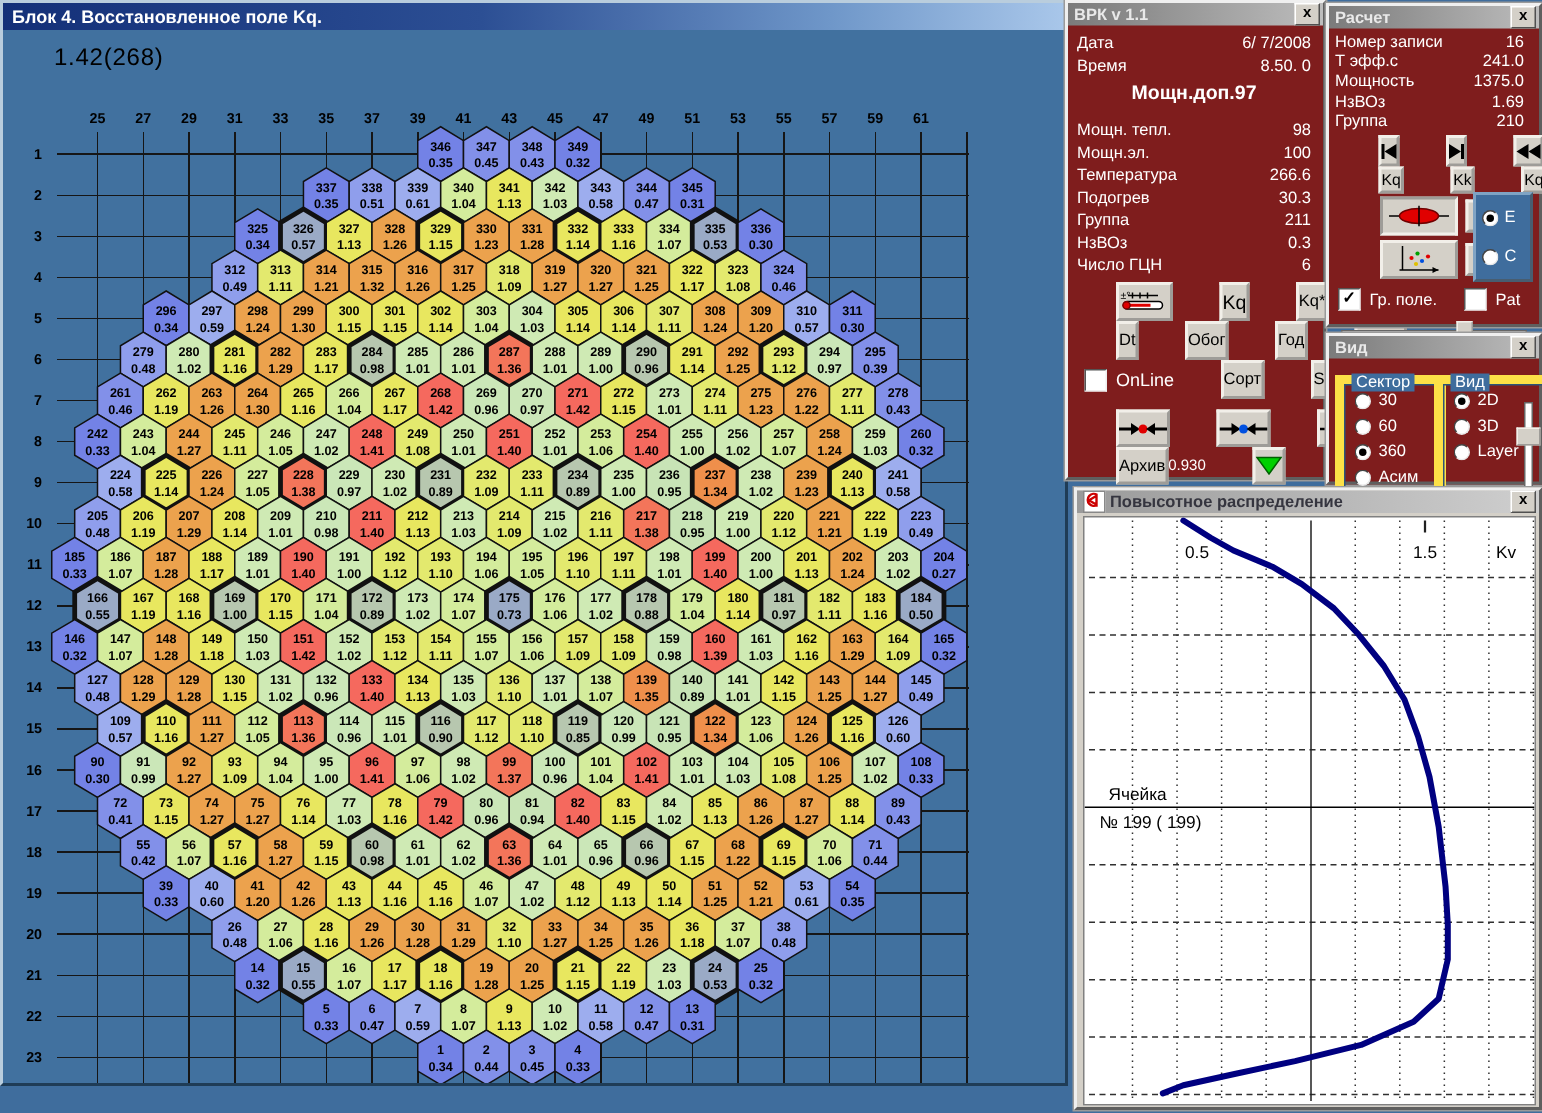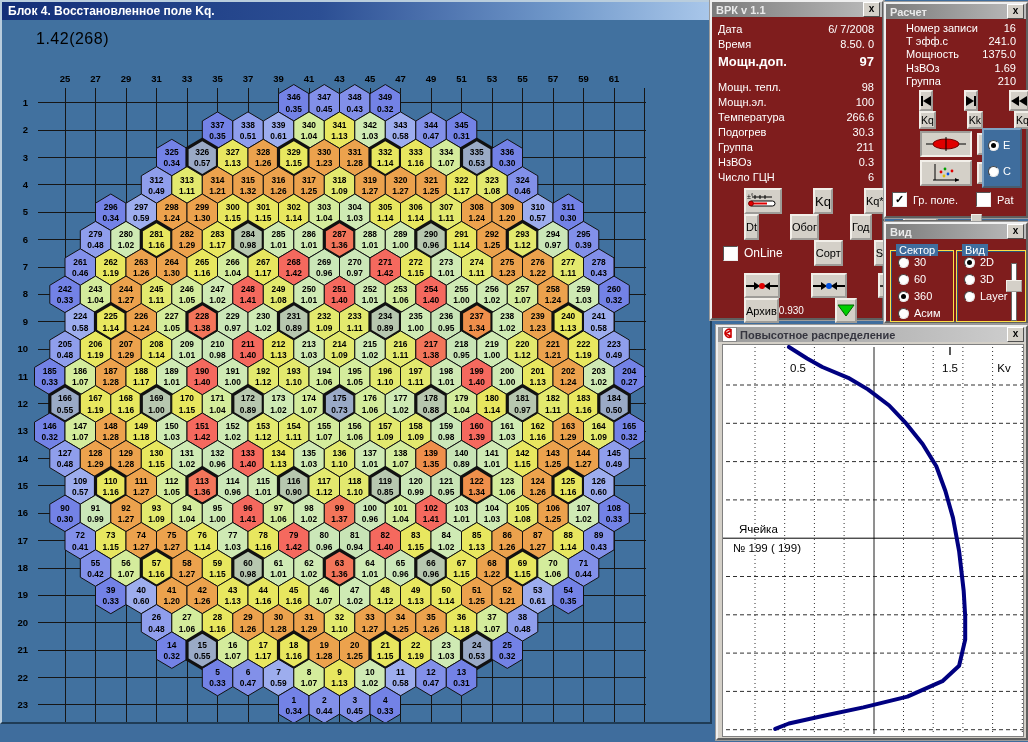--- a/index.html
+++ b/index.html
@@ -17,58 +17,58 @@
   .win{position:absolute;background:#7f1d1d;border:2px solid;border-color:#efefef #5f5f5f #5f5f5f #efefef;
     box-shadow:0 0 0 1px #9a9a9a;box-sizing:border-box;}
   .wtitle{height:15px;background:linear-gradient(90deg,#7b7b7b,#bdbdbd);color:#e9e9e9;
     font-size:11px;font-weight:bold;display:flex;align-items:center;padding:0 2px 0 4px;gap:3px;}
   .wtitle .ttext{white-space:nowrap;overflow:hidden;}
   .xbtn{margin-left:auto;width:15px;height:13px;background:#d4d0c8;border:1px solid;
     border-color:#fff #505050 #505050 #fff;color:#000;font-size:10px;line-height:11px;
     text-align:center;font-weight:bold;flex:0 0 auto;cursor:default;}
   
   .inforow{display:flex;justify-content:space-between;color:#fff;font-size:11px;padding:1.5px 8px 1.5px 6px;}
-  .inforow.big{font-size:13px;font-weight:bold;padding-top:3px;padding-bottom:6px;}
+  .inforow.big{font-size:13px;font-weight:bold;padding-top:3px;padding-bottom:6px;justify-content:center;}
   
   .btn{background:#d4d0c8;border:2px outset #f2efe9;font-size:11px;color:#000;
     display:flex;align-items:center;justify-content:center;box-sizing:border-box;cursor:default;white-space:nowrap;margin-left:31px;}
   .btn.pressed{border-style:inset;}
   .vrk-grid{position:absolute;left:1px;right:1px;top:186px;}
   .vrow{display:flex;height:26px;}
   .vrow .btn{flex:1 1 0;}
   .vrow .bluecell{flex:1 1 0;display:flex;align-items:center;justify-content:center;}
   .gaprow{height:7px;}
   .vrow5{height:25px;}
   .onlinestrip{flex:2 2 0;display:flex;align-items:center;gap:6px;padding-left:10px;color:#fff;font-size:12px;}
   .checkbox{width:13px;height:13px;background:#fff;border:1px solid;border-color:#555 #eee #eee #555;
     font-size:11px;line-height:12px;text-align:center;color:#000;font-weight:bold;flex:0 0 auto;}
   .val093{color:#fff;font-size:10px;}
   
-  .r-inforow{display:flex;justify-content:space-between;color:#fff;font-size:11px;padding:0 10px 0 20px;height:13.2px;}
+  .r-inforow{display:flex;justify-content:space-between;color:#fff;font-size:11px;padding:0 10px 0 4px;height:13.2px;}
   .navrow{position:absolute;left:2px;right:2px;top:86px;height:21px;display:flex;}
   .navrow .btn{flex:1;}
   .kkrow{position:absolute;left:2px;right:2px;top:107px;height:18px;display:flex;}
   .kkrow .btn{flex:1;font-size:10.5px;}
   .tri{width:0;height:0;border-top:5px solid transparent;border-bottom:5px solid transparent;}
   .tri.l{border-right:8px solid #000;}
   .tri.r{border-left:8px solid #000;}
   .tri.up{border:none;border-left:6px solid transparent;border-right:6px solid transparent;border-bottom:9px solid #000;}
   .vbar{width:2px;height:10px;background:#000;}
   .ecpanel{position:absolute;right:4px;top:124px;width:40px;height:60px;background:#3f6d9d;
     border:2px outset #7fa3c4;display:flex;flex-direction:column;justify-content:space-around;padding:2px 4px;box-sizing:border-box;}
   .radio{width:11px;height:11px;border-radius:50%;background:#fff;border:1px solid;border-color:#444 #e8e8e8 #e8e8e8 #444;
     box-sizing:border-box;position:relative;flex:0 0 auto;}
   .radio.sel:after{content:"";position:absolute;left:2px;top:2px;width:5px;height:5px;border-radius:50%;background:#000;}
   .rlabel{display:flex;align-items:center;gap:4px;color:#fff;font-size:11px;}
   .checksrow{position:absolute;left:6px;right:4px;top:188px;display:flex;align-items:center;gap:6px;color:#fff;font-size:11px;}
   .slider-h{position:absolute;left:8px;right:8px;top:210px;height:16px;}
   .slider-h .groove{position:absolute;left:0;right:0;top:6px;height:4px;background:#fff;border:1px solid #666;}
   .slider-h .thumb{position:absolute;top:0;width:9px;height:16px;background:#d4d0c8;border:1px outset #f2efe9;}
   
-  .groupbox{position:absolute;border:1px solid #fde047;box-shadow:inset 1px 1px 0 #2c5578;color:#fff;text-align:right;}
+  .groupbox{position:absolute;border:6px solid #fde047;box-shadow:inset 1px 1px 0 #2c5578;color:#fff;text-align:right;}
   .grouplabel{position:absolute;top:-7px;left:5px;background:#3f6d9d;padding:0 3px;font-size:11px;color:#fff;}
   .gb-item{display:flex;align-items:center;gap:5px;font-size:11px;margin:5px 0 5px 7px;}
   .slider-v{position:absolute;right:5px;top:12px;width:14px;height:58px;}
   .slider-v .groove{position:absolute;left:5px;top:0;bottom:0;width:4px;background:#fff;border:1px solid #666;}
   .slider-v .thumb{position:absolute;left:0;top:20px;width:14px;height:10px;background:#d4d0c8;border:1px outset #f2efe9;}
   
   .chartwin{background:#d4d0c8;}
   .chartwin .wtitle{color:#35353f;}
   #chart-svg{position:absolute;left:4px;top:17px;background:#fff;border:1px solid #808080;}
   .chart-icon{width:13px;height:13px;background:#fff;border:1px solid #888;flex:0 0 auto;}

